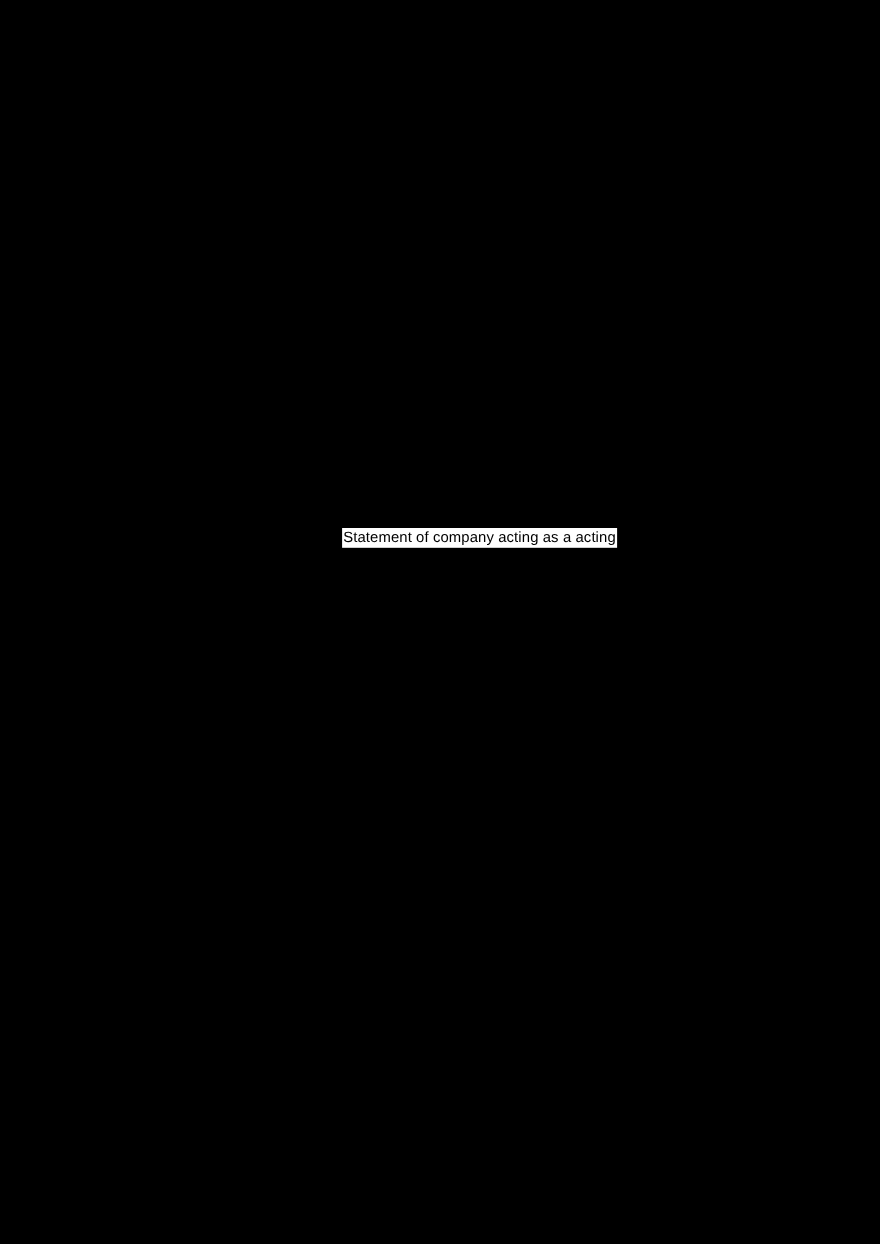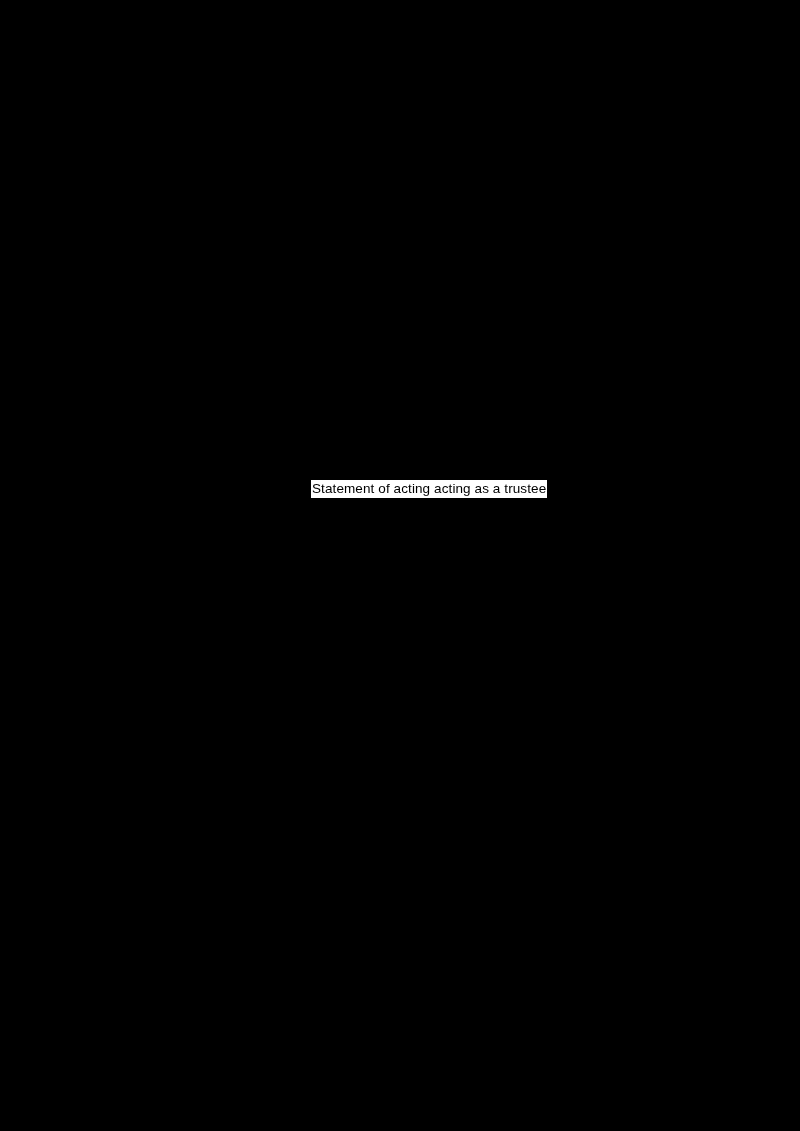--- a/index.html
+++ b/index.html
@@ -33,14 +33,14 @@
     line-height: 18px;
     padding: 0 1px;
     white-space: nowrap;
     letter-spacing: 0.1px;
   }
 </style>
 </head>
 <body>
 
 <div class="page">
-  <div class="highlight-line">Statement of acting acting as a trustee</div>
+  <div class="highlight-line">Statement of company acting as a acting</div>
 </div>
 
 </body></html>

